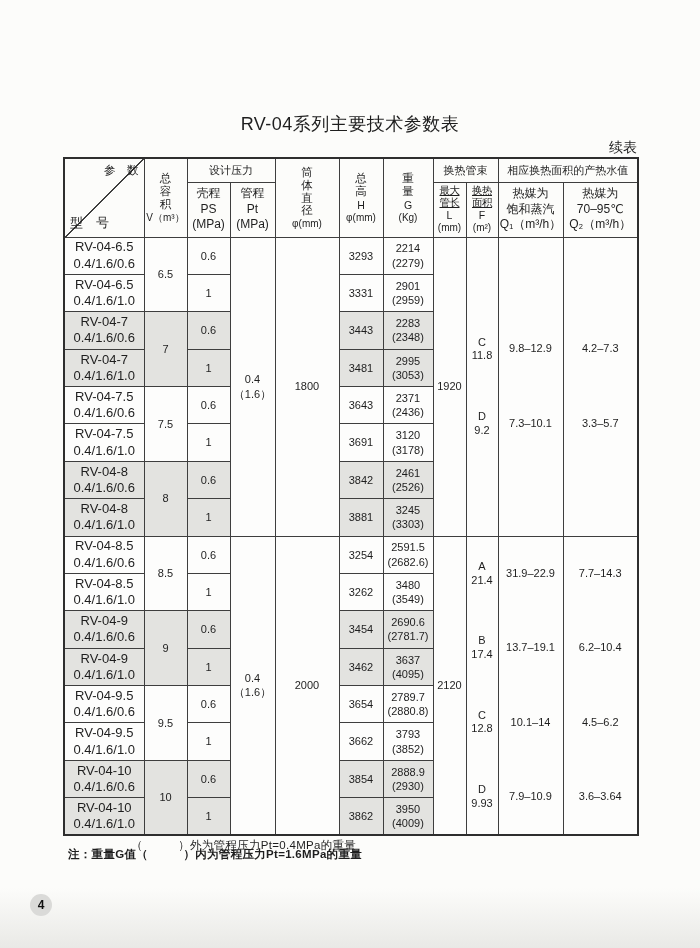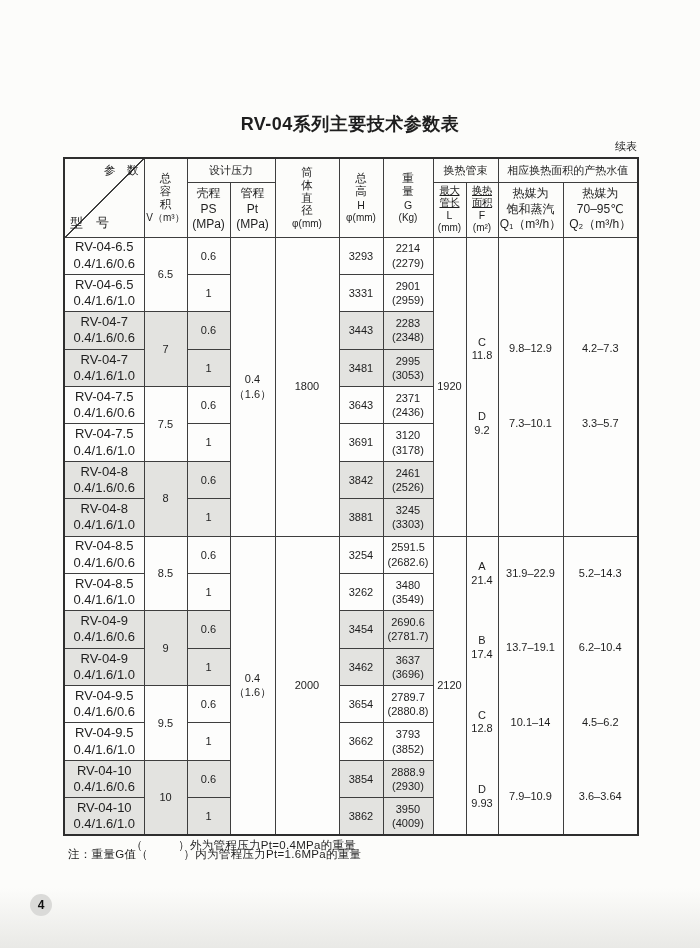--- a/index.html
+++ b/index.html
@@ -3,22 +3,22 @@
 <meta charset="utf-8">
 <style>
   * { margin:0; padding:0; box-sizing:border-box; }
   html,body { background:#ffffff; }
   body { font-family:"Liberation Sans","DejaVu Sans",sans-serif; color:#1e1e1e; }
   .page { position:relative; width:700px; height:948px; background:#fcfcfa; overflow:hidden; }
   .page-bottom-shade { position:absolute; left:0; right:0; bottom:0; height:60px;
       background:linear-gradient(to bottom, rgba(230,230,227,0) 0%, #e9e9e6 100%); }
 
   .title { position:absolute; top:112px; left:63px; width:574px; text-align:center;
-      font-size:18px; font-weight:bold; letter-spacing:0.5px; }
-  .continued { position:absolute; top:139px; right:63px; font-size:11px; }
+      font-size:18px; font-weight:normal; letter-spacing:0.5px; }
+  .continued { position:absolute; top:139px; right:63px; font-size:14px; }
 
   table.spec { position:absolute; left:63px; top:157px; width:574px; height:679px;
       border-collapse:collapse; table-layout:fixed; border:2px solid #2e2e2e; }
   table.spec th, table.spec td { border:1px solid #3e3e3e; text-align:center;
       vertical-align:middle; font-weight:normal; padding:1px; }
 
   thead tr.h1 { height:24px; }
   thead tr.h2 { height:55px; }
   thead th { font-size:11px; line-height:1.2; }
 
@@ -42,21 +42,21 @@
   tbody td.model { font-size:13px; line-height:1.25; }
   tr.shaded td { background:#e3e3e0; }
   td.span-cell { background:#fdfdfc; font-size:11px; }
 
   td.zcell { padding:0; position:relative; background:#fdfdfc; }
   .zones { position:absolute; top:0; left:0; right:0; bottom:0; display:flex; flex-direction:column; }
   .zone { flex:1; display:flex; align-items:center; justify-content:center;
       white-space:pre-line; text-align:center; font-size:11px; line-height:1.25; }
 
   .note { position:absolute; font-size:11.5px; letter-spacing:0.3px; }
-  .note-1 { left:68px; top:847px; }
+  .note-1 { left:68px; top:847px;font-weight:bold; }
   .note-2 { left:131px; top:838px; }
 
   .page-num { position:absolute; left:30px; top:894px; width:22px; height:22px;
       border-radius:50%; background:#dadad8; display:flex; align-items:center;
       justify-content:center; font-size:12px; font-weight:bold; color:#111; }
 </style>
 </head>
 <body>
 
 <div class="page">
@@ -288,21 +288,21 @@
         <td class="zcell" rowspan="8">
           <div class="zones">
             <div class="zone">31.9–22.9</div>
             <div class="zone">13.7–19.1</div>
             <div class="zone">10.1–14</div>
             <div class="zone">7.9–10.9</div>
           </div>
         </td>
         <td class="zcell" rowspan="8">
           <div class="zones">
-            <div class="zone">5.2–14.3</div>
+            <div class="zone">7.7–14.3</div>
             <div class="zone">6.2–10.4</div>
             <div class="zone">4.5–6.2</div>
             <div class="zone">3.6–3.64</div>
           </div>
         </td>
       </tr>
       <tr>
         <td class="model">RV-04-8.5
 0.4/1.6/1.0</td>
         <td>1</td>
@@ -318,21 +318,21 @@
         <td>3454</td>
         <td>2690.6
 (2781.7)</td>
       </tr>
       <tr class="shaded">
         <td class="model">RV-04-9
 0.4/1.6/1.0</td>
         <td>1</td>
         <td>3462</td>
         <td>3637
-(3696)</td>
+(4095)</td>
       </tr>
       <tr>
         <td class="model">RV-04-9.5
 0.4/1.6/0.6</td>
         <td rowspan="2">9.5</td>
         <td>0.6</td>
         <td>3654</td>
         <td>2789.7
 (2880.8)</td>
       </tr>

